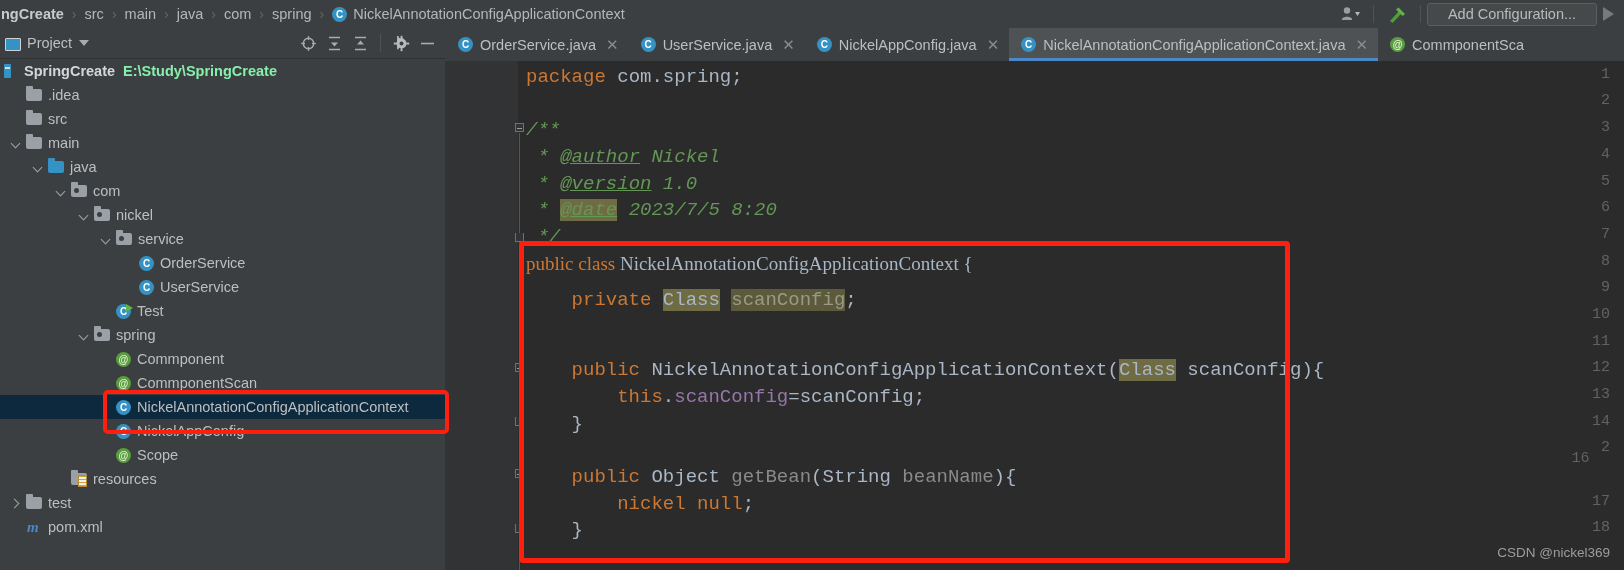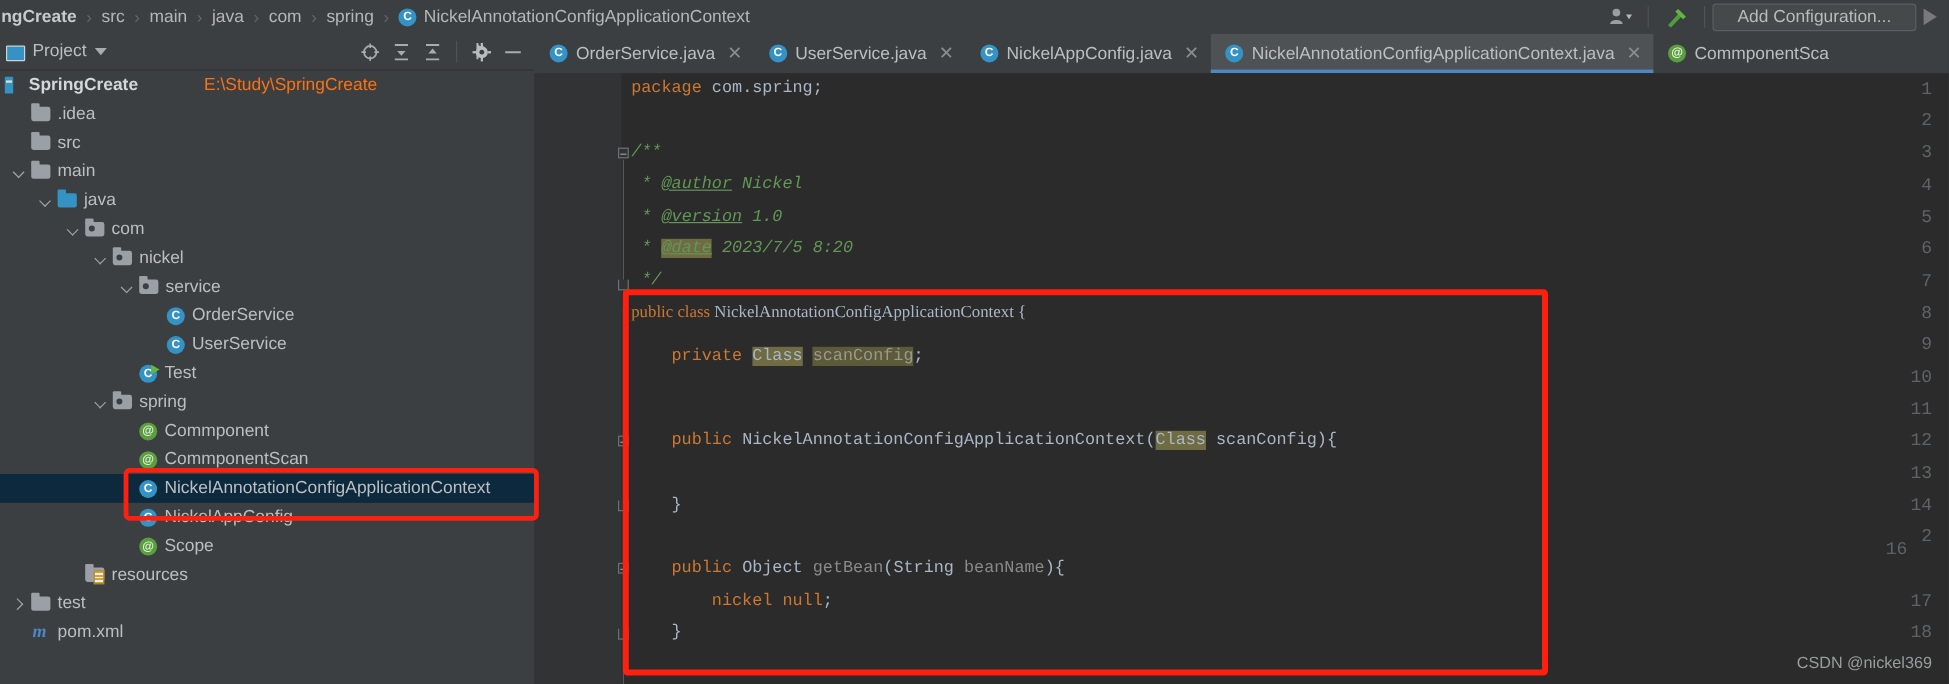--- a/index.html
+++ b/index.html
@@ -212,21 +212,21 @@
   }
   .proj-root-icon {
     position: absolute; left: 2px; top: 1px;
     width: 7px; height: 14px; background: #3592c4; border-radius: 1px;
   }
   .proj-root-icon::after {
     content: ""; position: absolute; left: 1px; top: 3px;
     width: 5px; height: 2px; background: #d8dadb;
   }
   .troot-name { font-weight: bold; color: #d4d7d8; margin-right: 8px; }
-  .troot-path { color: #f97316; font-weight: normal; margin-left: 47px; }
+  .troot-path { color: #86efac; font-weight: bold; }
 
   
   .editor {
     position: absolute; left: 445px; top: 61px;
     width: 1179px; height: 509px;
     background: #2f3133;
     overflow: hidden;
   }
   .gutter-bg {
     position: absolute; left: 0; top: 0; width: 73px; height: 509px;
@@ -243,21 +243,21 @@
   }
   .ln {
     position: absolute; right: 0; width: 73px;
     text-align: right; padding-right: 14px;
     color: #606366; font-size: 15px;
     font-family: "Liberation Mono", monospace;
   }
   .cline {
     position: absolute; left: 0;
     font-family: "Liberation Mono", monospace;
-    font-size: 14px; white-space: pre; color: #a9b7c6;
+    font-size: 19px; white-space: pre; color: #a9b7c6;
     letter-spacing: 0px;
   }
   .kw { color: #cc7832; }
   .cls { color: #a9b7c6; }
   .cmt { color: #629755; font-style: italic; }
   .tag { color: #629755; font-style: italic; text-decoration: underline; }
   .tag-hl { color: #629755; font-style: italic; text-decoration: underline;
             background: #6f6b43; }
   .fld { color: #9876aa; }
   .ident { color: #a9b7c6; }
@@ -636,20 +636,21 @@
     <div class="cline" style="left:81px; top:112px;"><span class="cmt"> * </span><span class="tag">@version</span><span class="cmt"> 1.0</span></div>
     <div class="cline" style="left:81px; top:138px;"><span class="cmt"> * </span><span class="tag-hl">@date</span><span class="cmt"> 2023/7/5 8:20</span></div>
     <div class="cline" style="left:81px; top:165px;"><span class="cmt"> */</span></div>
 
     <div class="cline" style="left:81px; top:192px;font-family:Liberation Serif, serif;"><span class="kw">public class</span> <span class="cls">NickelAnnotationConfigApplicationContext</span> {</div>
 
     <div class="cline" style="left:81px; top:228px;">    <span class="kw">private</span> <span class="hl">Class</span> <span class="hl2">scanConfig</span>;</div>
 
     <div class="cline" style="left:81px; top:298px;">    <span class="kw">public</span> <span class="cls">NickelAnnotationConfigApplicationContext</span>(<span class="hl">Class</span> <span class="ident">scanConfig</span>){</div>
 
+    <div class="cline" style="left:81px; top:325px;">        <span class="kw">this</span>.<span class="fld">scanConfig</span>=<span class="ident">scanConfig</span>;</div>
 
     <div class="cline" style="left:81px; top:352px;">    }</div>
 
     <div class="cline" style="left:81px; top:405px;">    <span class="kw">public</span> <span class="ident">Object</span> <span class="mth">getBean</span>(<span class="ident">String</span> <span class="mth">beanName</span>){</div>
 
     <div class="cline" style="left:81px; top:432px;">        <span class="kw">nickel</span> <span class="kw">null</span>;</div>
 
     <div class="cline" style="left:81px; top:458px;">    }</div>
   </div>
 

